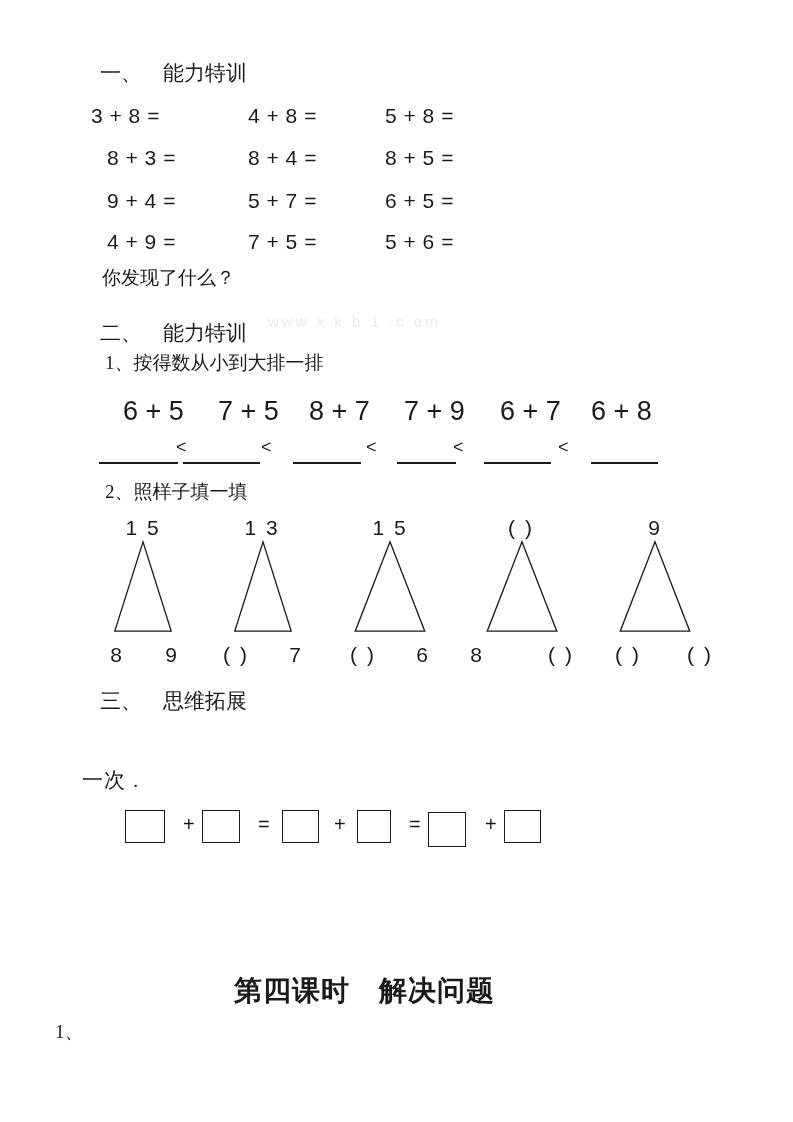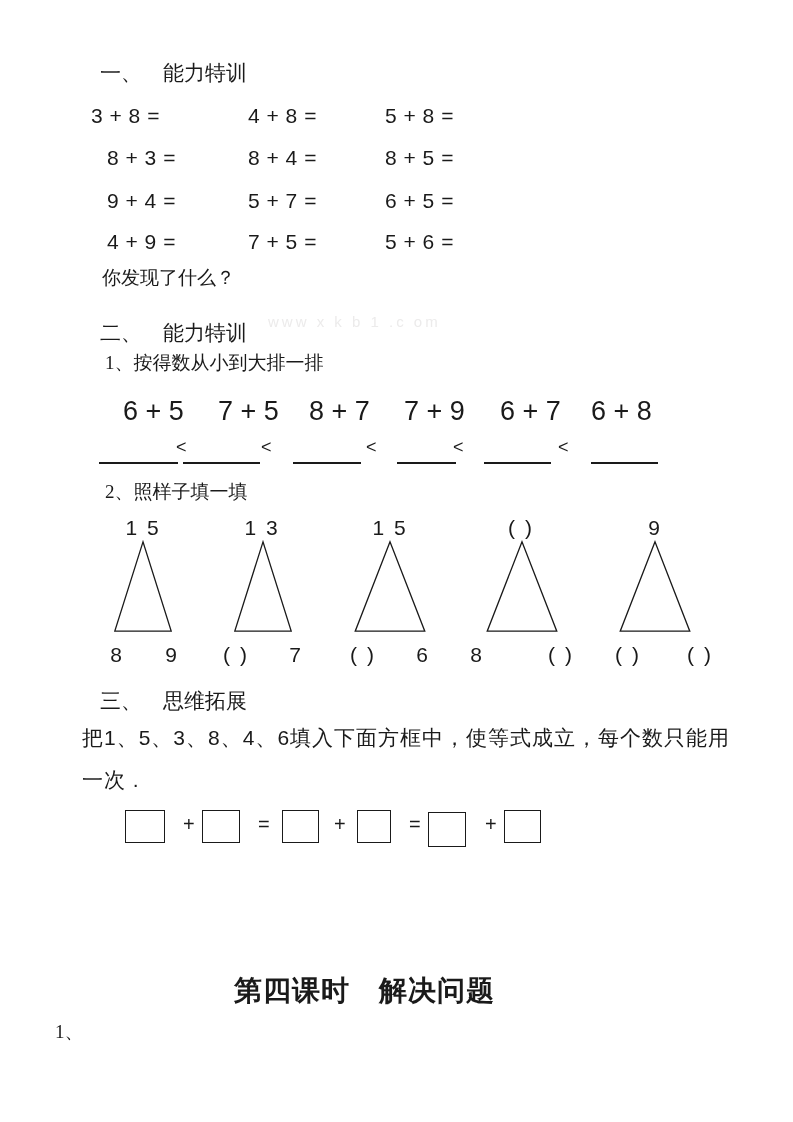--- a/index.html
+++ b/index.html
@@ -99,21 +99,20 @@
   <div class="abs blabel" style="left:201px;top:643px;width:70px">( )</div>
   <div class="abs blabel" style="left:261px;top:643px;width:70px">7</div>
   <div class="abs blabel" style="left:328px;top:643px;width:70px">( )</div>
   <div class="abs blabel" style="left:388px;top:643px;width:70px">6</div>
   <div class="abs blabel" style="left:442px;top:643px;width:70px">8</div>
   <div class="abs blabel" style="left:526px;top:643px;width:70px">( )</div>
   <div class="abs blabel" style="left:593px;top:643px;width:70px">( )</div>
   <div class="abs blabel" style="left:665px;top:643px;width:70px">( )</div>
 
   <div class="abs h" style="left:100px;top:689px">三、　思维拓展</div>
-  <div class="abs inst" style="left:82px;top:724px">把1、5、3、8、4、6填入下面方框中，使等式成立，每个数只能用</div>
   <div class="abs inst" style="left:82px;top:766px">一次 .</div>
 
   <div class="box" style="left:125px;top:810px;width:38px;height:31px"></div>
   <div class="abs op" style="left:183px;top:813px">+</div>
   <div class="box" style="left:202px;top:810px;width:36px;height:31px"></div>
   <div class="abs op" style="left:258px;top:813px">=</div>
   <div class="box" style="left:282px;top:810px;width:35px;height:31px"></div>
   <div class="abs op" style="left:334px;top:813px">+</div>
   <div class="box" style="left:357px;top:810px;width:32px;height:31px"></div>
   <div class="abs op" style="left:409px;top:813px">=</div>

